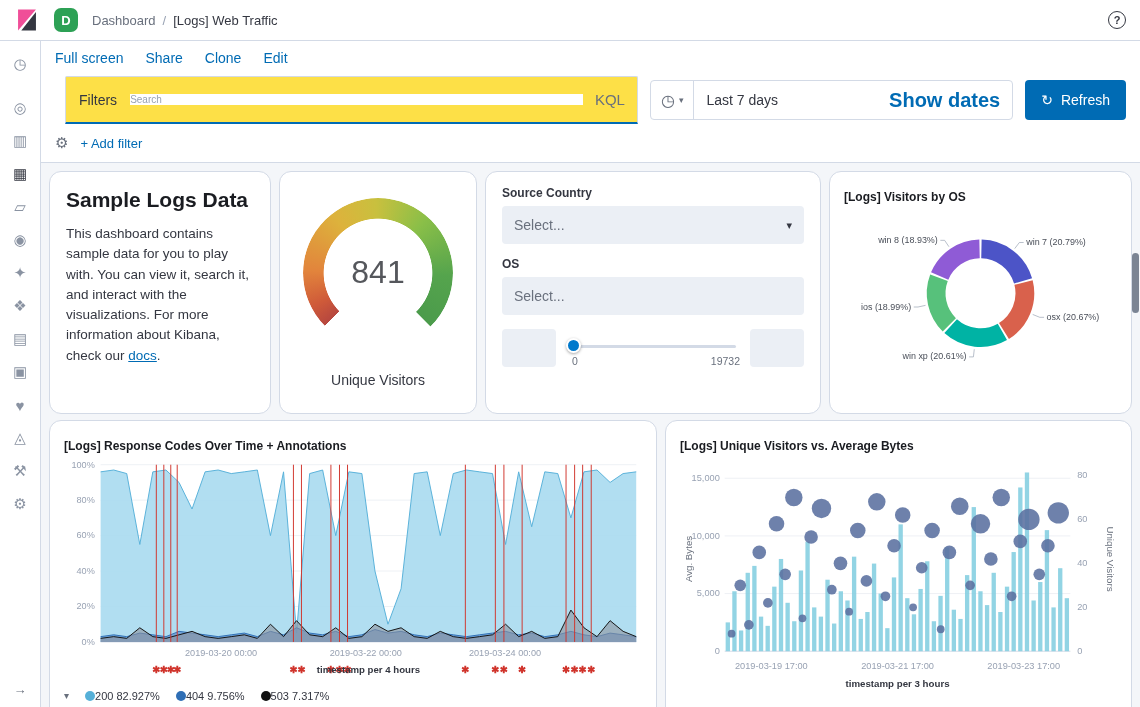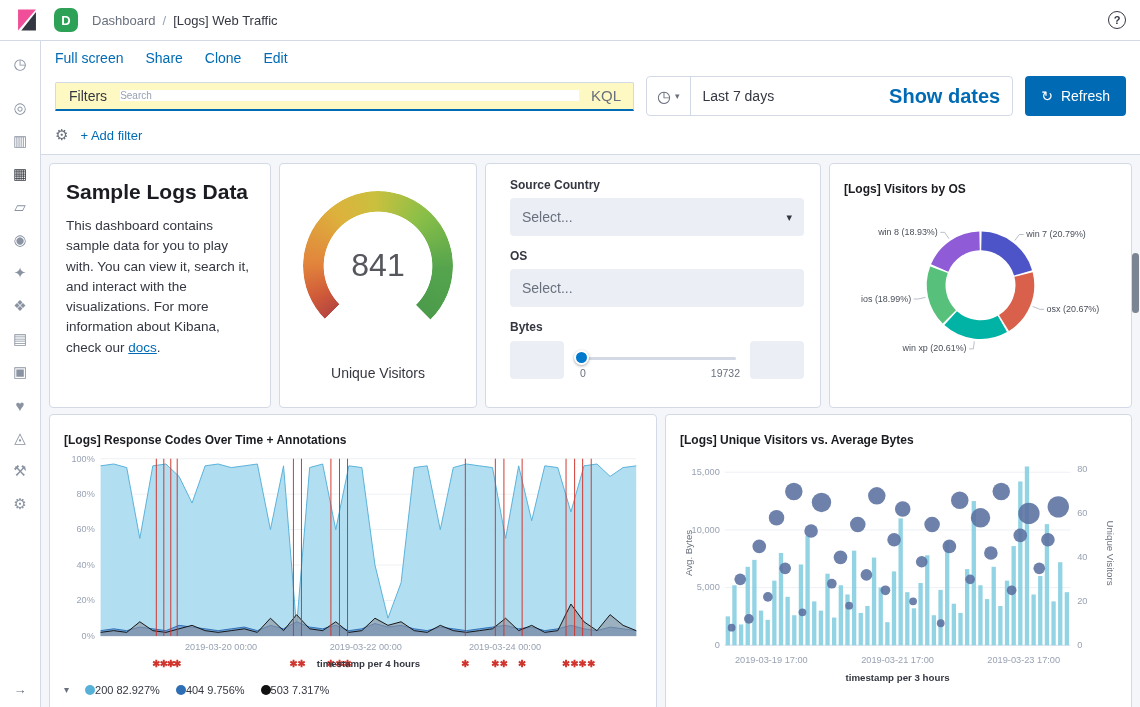--- a/index.html
+++ b/index.html
@@ -27,62 +27,62 @@
   .collapse{position:absolute;bottom:10px;color:#69707d;font-size:13px;cursor:pointer;}
 
   .main{flex:1;display:flex;flex-direction:column;min-width:0;background:#fff;}
 
   
   .menu-row{display:flex;gap:22px;padding:9px 14px 6px;}
   .menu-link{color:#006BB4;font-size:14px;font-weight:500;cursor:pointer;}
 
   
   .query-row{display:flex;gap:12px;padding:4px 14px 10px;align-items:center;}
-  .search-box{flex:1.58;height:29px;background:#fef9c3;border:1px solid #d3dae6;border-bottom:2px solid #006BB4;display:flex;align-items:center;border-radius:2px 2px 0 0;}
+  .search-box{flex:1.58;height:48px;background:#fde047;border:1px solid #d3dae6;border-bottom:2px solid #006BB4;display:flex;align-items:center;border-radius:2px 2px 0 0;margin-left:10px;}
   .filters-label{font-size:14px;color:#343741;padding:0 13px;cursor:pointer;}
   .search-input{flex:1;border:none;outline:none;font-size:10px;color:#343741;font-family:inherit;min-width:0;}
   .search-input::placeholder{color:#98a2b3;}
   .kql{font-size:15px;color:#69707d;padding:0 12px;cursor:pointer;}
   .date-box{flex:1;height:40px;border:1px solid #d3dae6;border-radius:4px;display:flex;align-items:center;background:#fff;}
   .date-left{display:flex;align-items:center;gap:4px;padding:0 10px;height:100%;border-right:1px solid #d3dae6;color:#69707d;cursor:pointer;}
   .small-chevron{font-size:9px;color:#69707d;}
   .date-value{font-size:14px;color:#343741;padding:0 12px;cursor:pointer;}
   .show-dates{margin-left:auto;color:#006BB4;font-size:20px;font-weight:700;padding-right:12px;cursor:pointer;}
   .refresh-btn{height:40px;background:#006BB4;color:#fff;border:none;border-radius:4px;font-size:14px;font-weight:500;padding:0 16px;display:flex;align-items:center;gap:8px;font-family:inherit;cursor:pointer;}
 
   
   .filter-row{display:flex;align-items:center;gap:12px;padding:0 14px 10px;}
   .gear{color:#69707d;font-size:15px;cursor:pointer;}
   .add-filter{color:#006BB4;font-size:13px;font-weight:500;cursor:pointer;}
 
   
   .content{flex:1;background:#f4f6f9;border-top:1px solid #d3dae6;padding:8px 8px 0 8px;overflow:hidden;display:flex;flex-direction:column;gap:6px;}
   .row1{display:grid;grid-template-columns:222px 198px 336px 1fr;gap:8px;flex:0 0 243px;}
   .row2{display:grid;grid-template-columns:608px 1fr;gap:8px;flex:0 0 288px;}
-  .panel{background:#fff;border:1px solid #d3dae6;border-radius:4px;overflow:hidden;}
+  .panel{background:#fff;border:1px solid #d3dae6;border-radius:12px;overflow:hidden;}
 
   
   .md-panel{padding:16px;}
   .md-title{font-size:21px;font-weight:bold;color:#1a1c21;margin-bottom:12px;}
   .md-body{font-size:13.5px;line-height:1.5;color:#343741;margin-top:7px;}
   .doc-link{color:#006BB4;text-decoration:underline;cursor:pointer;}
 
   
   .gauge-panel{display:flex;flex-direction:column;align-items:center;justify-content:center;gap:24px;padding:12px;}
   .gauge-wrap{position:relative;width:150px;height:150px;}
   .gauge-ring{position:absolute;inset:0;border-radius:50%;
     background:conic-gradient(from 225deg,#b6473f 0%,#cf5a39 5%,#e2843c 13%,#ddb23c 27%,#c9c03e 37%,#8abf48 49%,#55a44d 63%,#4b9b4b 75%,transparent 75.3%);
     -webkit-mask:radial-gradient(closest-side,transparent 72%,#000 73%);
             mask:radial-gradient(closest-side,transparent 72%,#000 73%);}
   .gauge-value{position:absolute;inset:0;display:flex;align-items:center;justify-content:center;font-size:32px;color:#55575c;}
   .gauge-label{font-size:14px;color:#343741;}
 
   
   .controls-panel{padding:14px 16px;}
-  .ctl-group{margin-bottom:13px;margin-left:8px;}
+  .ctl-group{margin-bottom:13px;}
   .ctl-label{font-size:12px;font-weight:bold;color:#343741;margin-bottom:6px;}
   .select{height:38px;background:#ebeff5;border-radius:4px;display:flex;align-items:center;padding:0 12px;font-size:14px;color:#69707d;cursor:pointer;}
   .select-chevron{margin-left:auto;color:#343741;font-size:11px;}
   .bytes-row{display:flex;align-items:center;gap:10px;}
   .bytes-input{width:54px;height:38px;background:#ebeff5;border:none;border-radius:4px;font-family:inherit;}
   .slider{flex:1;position:relative;height:40px;}
   .slider-track{position:absolute;left:4px;right:4px;top:17px;height:3px;background:#d3dae6;border-radius:2px;cursor:pointer;}
   .slider-handle{position:absolute;left:0;top:10px;width:15px;height:15px;border-radius:50%;background:#0079cc;border:2px solid #fff;box-shadow:0 1px 3px rgba(0,0,0,.35);cursor:pointer;}
   .slider-min{position:absolute;left:6px;top:27px;font-size:10.5px;color:#69707d;}
   .slider-max{position:absolute;right:0;top:27px;font-size:10.5px;color:#69707d;}
@@ -201,21 +201,20 @@
                 <span class="select-chevron">▾</span>
               </div>
             </div>
             <div class="ctl-group">
               <div class="ctl-label">OS</div>
               <div class="select">
                 <span>Select...</span>
               </div>
             </div>
             <div class="ctl-group">
-              <div class="ctl-label">Bytes</div>
               <div class="bytes-row">
                 <input class="bytes-input" style="">
                 <div class="slider">
                   <div class="slider-track"></div>
                   <div class="slider-handle"></div>
                   <span class="slider-min">0</span>
                   <span class="slider-max">19732</span>
                 </div>
                 <input class="bytes-input" style="">
               </div>

